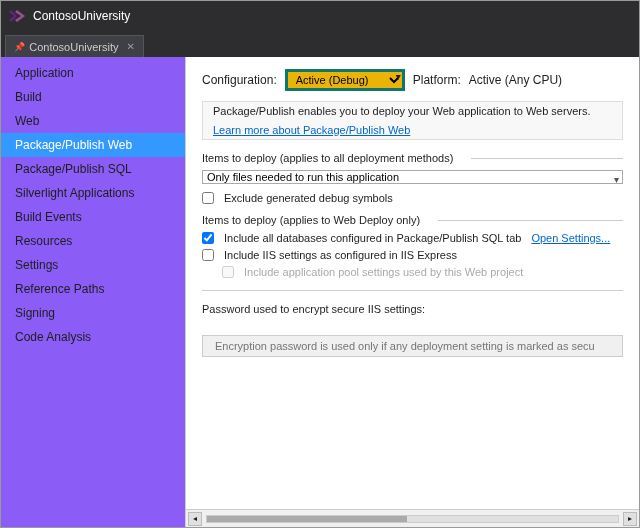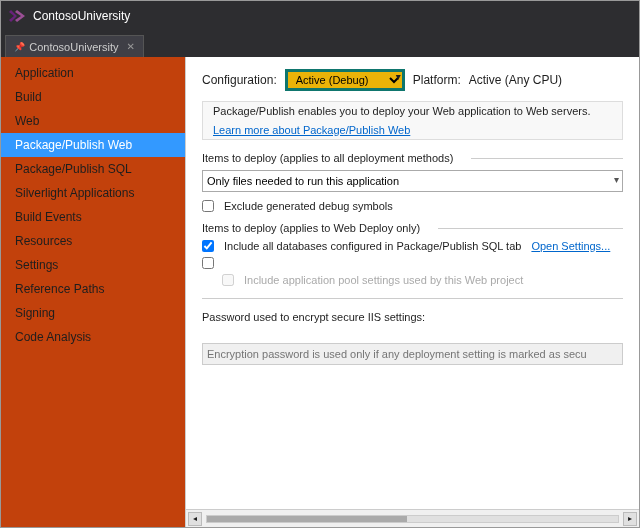--- a/index.html
+++ b/index.html
@@ -15,21 +15,21 @@
 
     
     .tab-bar { height: 26px; background: #2d2d30; display: flex; align-items: flex-end; padding: 0 4px; }
     .tab { height: 22px; background: #3f3f46; color: #ccc; font-size: 11px; padding: 0 8px; display: flex; align-items: center; gap: 4px; border-top: 1px solid #555; border-right: 1px solid #555; border-left: 1px solid #555; cursor: pointer; }
     .tab-close { font-size: 10px; color: #999; cursor: pointer; margin-left: 4px; }
 
     
     .main-area { display: flex; flex: 1; overflow: hidden; }
 
     
-    .sidebar { width: 185px; background: #c2410c; border-right: 1px solid #ccc; display: flex; flex-direction: column; padding-top: 4px; flex-shrink: 0; }
+    .sidebar { width: 185px; background: #8b5cf6; border-right: 1px solid #ccc; display: flex; flex-direction: column; padding-top: 4px; flex-shrink: 0; }
     .sidebar-item { padding: 5px 14px; cursor: pointer; font-size: 12px; color: #1e1e1e; }
     .sidebar-item.active { background: #3399ff; color: #fff; }
 
     
     .content { flex: 1; background: #fff; padding: 12px 16px; overflow-y: auto; overflow-x: hidden; }
 
     
     .config-row { display: flex; align-items: center; gap: 8px; margin-bottom: 10px; }
     .config-label { font-size: 12px; }
     .config-select { height: 22px; border: 3px solid #0f766e; background: #eab308; font-size: 11px; padding: 0 4px; min-width: 120px; }
@@ -39,36 +39,36 @@
     
     .info-box { border: 1px solid #ddd; background: #f8f8f8; padding: 1px 10px; margin-bottom: 12px; font-size: 11px; line-height: 1.5; }
     .info-link { color: #0066cc; text-decoration: underline; cursor: pointer; display: block; margin-top: 2px; }
 
     
     .section-heading { font-size: 11px; color: #1e1e1e; margin: 8px 0 6px 0; display: flex; align-items: center; gap: 18px; }
     .section-line { flex: 1; height: 1px; background: #ccc; }
 
     
     .full-select-wrapper { position: relative; margin-bottom: 8px; }
-    .full-select { width: 100%; height: 22px; border: 1px solid #aaa; background: #fff; font-size: 11px; padding: 0 20px 0 4px; appearance: none; cursor: pointer; }
+    .full-select { width: 100%; height: 14px; border: 1px solid #aaa; background: #fff; font-size: 11px; padding: 0 20px 0 4px; appearance: none; cursor: pointer; }
     .full-select-arrow { position: absolute; right: 4px; top: 4px; font-size: 10px; pointer-events: none; color: #555; }
 
     
     .checkbox-row { display: flex; align-items: center; gap: 10px; margin: 5px 0; font-size: 11px; }
     .checkbox-row input[type=checkbox] { width: 12px; height: 12px; cursor: pointer; }
     .checkbox-row.disabled { color: #aaa; }
     .checkbox-row.disabled input[type=checkbox] { cursor: default; }
 
     
     .open-settings-link { color: #0066cc; text-decoration: underline; cursor: pointer; }
 
     
     .deploy-section { margin-top: 12px; }
     .deploy-label { font-size: 11px; margin-bottom: 20px; }
-    .deploy-input { width: 100%; height: 22px; border: 1px solid #ccc; background: #f0f0f0; font-size: 11px; padding: 0 4px; color: #aaa; }
+    .deploy-input { width: 100%; height: 22px; border: 1px solid #ccc; background: #f0f0f0; font-size: 11px; padding: 0 12px; color: #aaa; }
 
     
     .scroll-bar-area { height: 18px; background: #f0f0f0; border-top: 1px solid #ccc; display: flex; align-items: center; padding: 0 2px; }
     .scroll-track { flex: 1; height: 8px; background: #e0e0e0; border: 1px solid #ccc; position: relative; margin: 0 4px; }
     .scroll-thumb { width: 200px; height: 6px; background: #aaa; position: absolute; left: 0; top: 0; }
     .scroll-arrow { width: 14px; height: 14px; background: #e0e0e0; border: 1px solid #bbb; display: flex; align-items: center; justify-content: center; font-size: 8px; cursor: pointer; }
   </style>
 </head>
 <body>
 
@@ -151,20 +151,21 @@
         </div>
 
         <div class="checkbox-row">
           <input type="checkbox" checked="" style="">
           <span>Include all databases configured in Package/Publish SQL tab</span>
           <a class="open-settings-link">Open Settings...</a>
         </div>
 
         <div class="checkbox-row">
           <input type="checkbox" style="">
+          <span>Include IIS settings as configured in IIS Express</span>
         </div>
 
         <div class="checkbox-row disabled" style="padding-left:20px;">
           <input type="checkbox" disabled="" style="">
           <span>Include application pool settings used by this Web project</span>
         </div>
 
         <div class="section-heading" style="margin-top:12px;">
           <div class="section-line"></div>
         </div>

